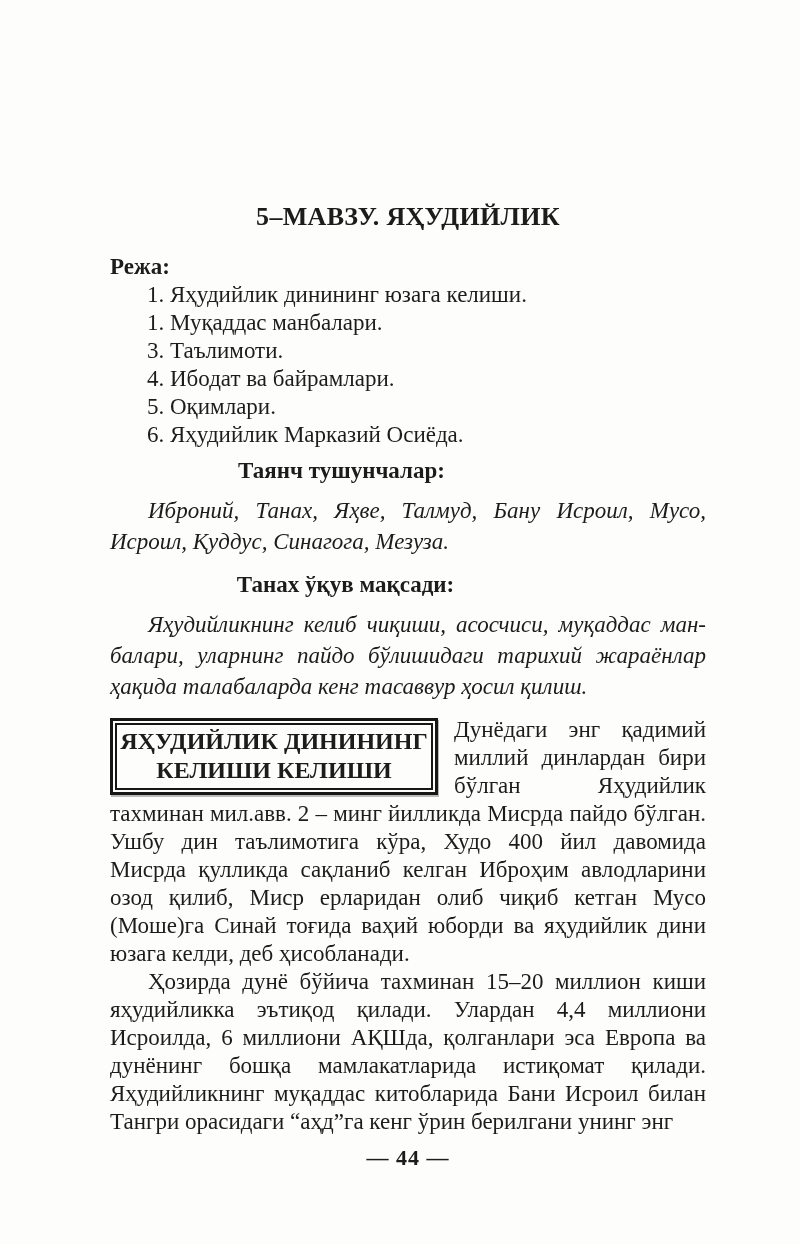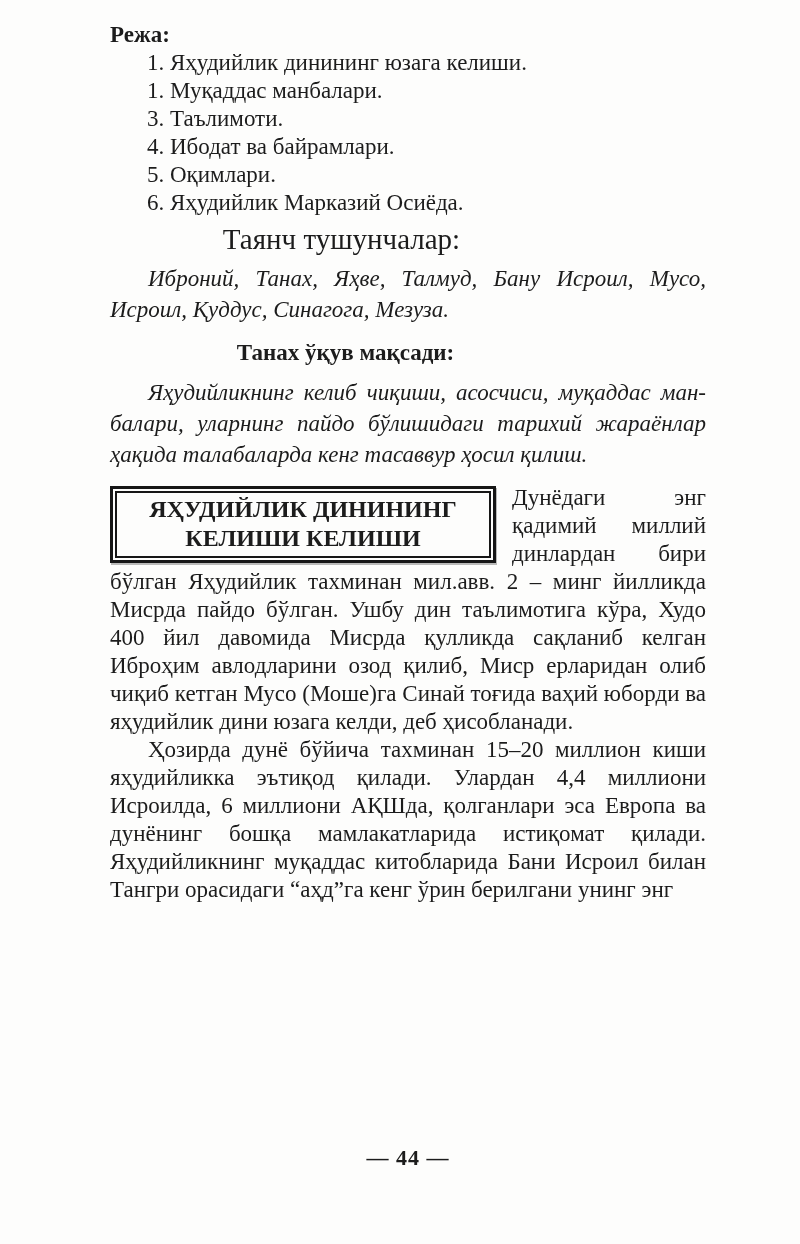--- a/index.html
+++ b/index.html
@@ -34,22 +34,22 @@
     font-size: 23px; line-height: 28px;
     font-weight: bold; text-align: left;
   }
   .plan-list {
     margin-top: 0;
     padding-left: 37px;
     font-size: 23px; line-height: 28px;
   }
   .h-key {
     margin: 8px 133px 0 0;
-    font-size: 29px; line-height: 28px;
-    font-weight: normal; text-align: center;
+    font-size: 23px; line-height: 28px;
+    font-weight: bold; text-align: center;
   }
   .h-obj {
     margin: 14px 125px 0 0;
     font-size: 23px; line-height: 28px;
     font-weight: bold; text-align: center;
   }
   .italic-para {
     margin: 10px 0 0 0;
     font-style: italic;
     font-size: 23px; line-height: 31px;
@@ -57,21 +57,21 @@
     text-align: justify;
   }
   .body-block {
     margin-top: 14px;
     font-size: 23px; line-height: 28px;
     text-align: justify;
   }
   .title-box {
     float: left;
     box-sizing: border-box;
-    width: 386px;
+    width: 328px;
     border: 3px solid #161616;
     padding: 2px;
     margin: 2px 16px 4px 0;
     background: #fdfdfc;
     box-shadow: 1px 2px 0 rgba(60,60,60,0.35);
   }
   .title-box-inner {
     border: 2px solid #161616;
     padding: 2px 2px 3px 2px;
     text-align: center;
@@ -91,20 +91,21 @@
     font-weight: bold;
     letter-spacing: 1px;
   }
 </style>
 </head>
 <body>
 
 <div class="page">
   <div class="content">
 
+    <h1 class="doc-title">5–МАВЗУ. ЯҲУДИЙЛИК</h1>
 
     <h2 class="h-plan">Режа:</h2>
     <div class="plan-list">
       <div class="plan-item">1. Яҳудийлик динининг юзага келиши.</div>
       <div class="plan-item">1. Муқаддас манбалари.</div>
       <div class="plan-item">3. Таълимоти.</div>
       <div class="plan-item">4. Ибодат ва байрамлари.</div>
       <div class="plan-item">5. Оқимлари.</div>
       <div class="plan-item">6. Яҳудийлик Марказий Осиёда.</div>
     </div>

